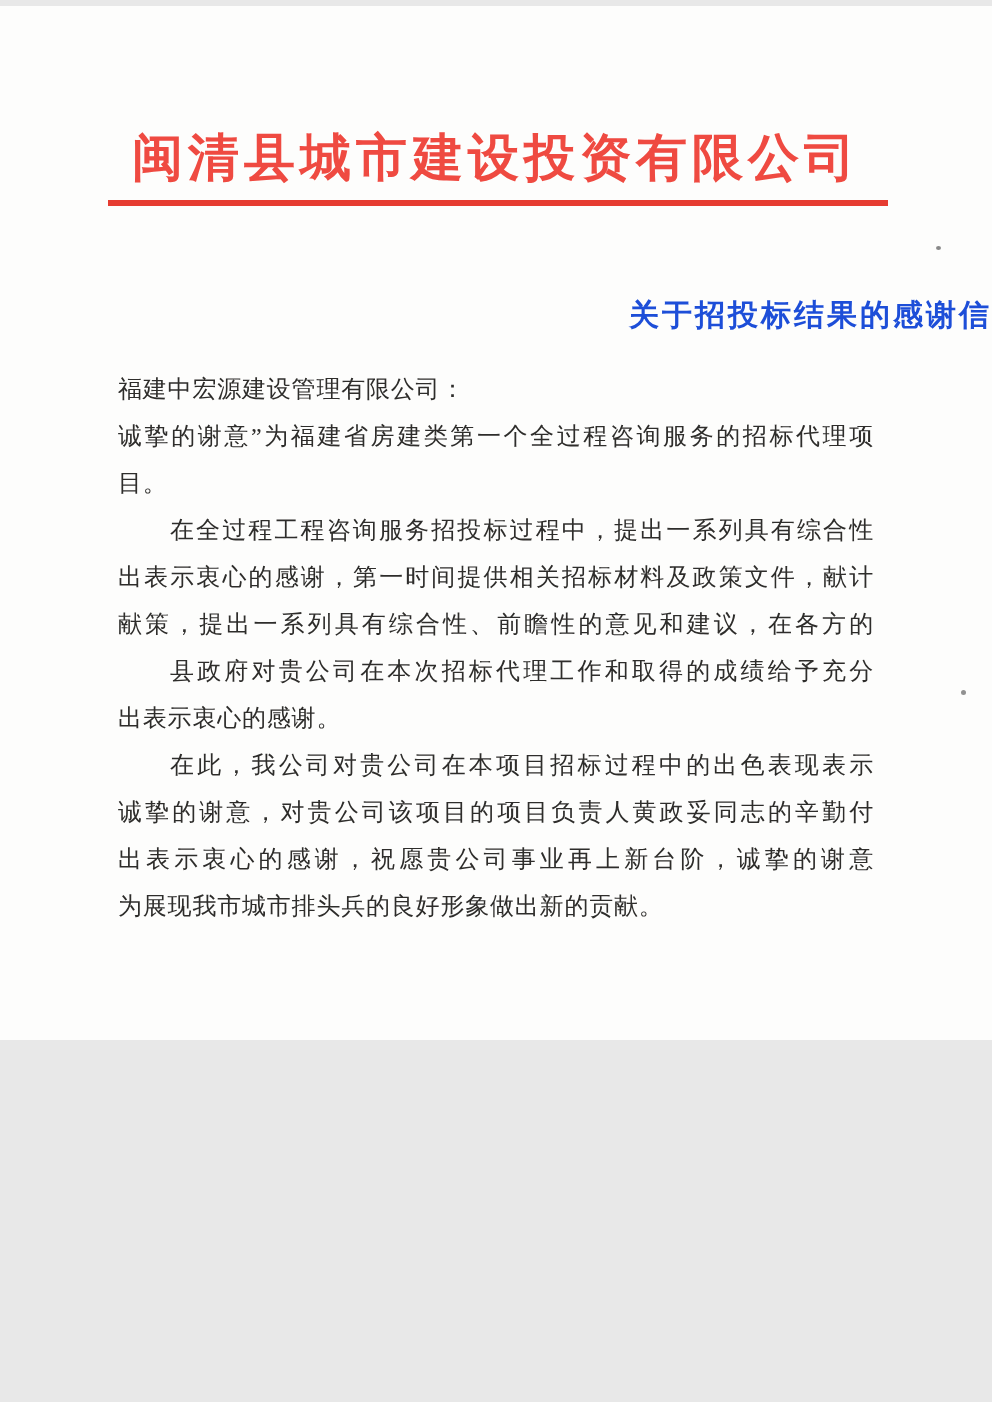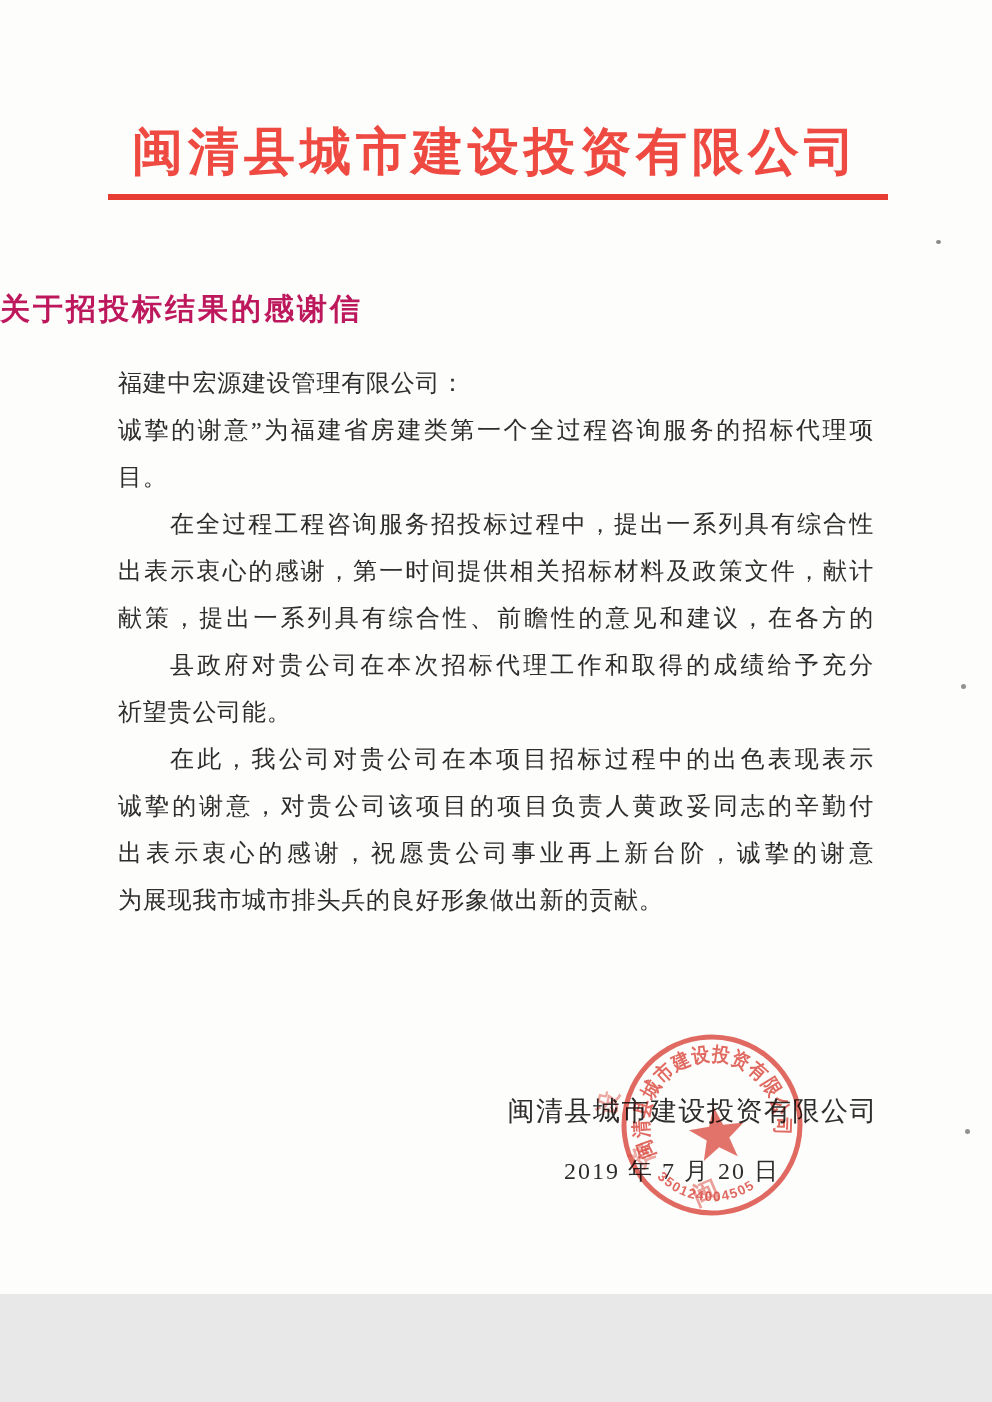--- a/index.html
+++ b/index.html
@@ -5,22 +5,22 @@
   :root{
     --header-red:#ef4a41;
     --rule-red:#e63c31;
     --seal-red:#d8382c;
     --ink:#2e2d2b;
   }
   *{margin:0;padding:0;box-sizing:border-box;}
   html,body{background:#e8e8e8;}
   .page{
     position:relative;
-    width:992px;height:1294px;
-    margin:0 auto;
+    width:992px;height:1034px;
+    margin:6px auto;
     background:#fdfdfc;
     overflow:hidden;
     font-family:"Liberation Serif","DejaVu Serif",serif;
     color:var(--ink);
   }
   
   .header-name{
     position:absolute;top:118px;left:0;width:100%;
     text-align:center;
     font-family:"Liberation Serif","DejaVu Serif",serif;
@@ -30,26 +30,26 @@
     color:var(--header-red);
     white-space:nowrap;
   }
   .header-rule{
     position:absolute;top:194px;left:108px;width:780px;height:6px;
     background:var(--rule-red);
   }
   
   .doc-title{
     position:absolute;top:289px;left:0;width:100%;
-    text-align:left;
+    text-align:right;
     font-family:"Liberation Sans","DejaVu Sans",sans-serif;
     font-weight:bold;
     font-size:30px;
     letter-spacing:3px;
-    color:#be185d;
+    color:#1d4ed8;
   }
   
   .letter-body{
     position:absolute;top:360px;left:118px;width:756px;
     font-size:24px;
     letter-spacing:0.8px;
     color:var(--ink);
   }
   .line{
     height:47px;
@@ -113,21 +113,21 @@
     <div class="line">福建中宏源建设管理有限公司：</div>
 
     <div class="line just">诚挚的谢意”为福建省房建类第一个全过程咨询服务的招标代理项</div>
     <div class="line">目。</div>
 
     <div class="line just indent">在全过程工程咨询服务招投标过程中，提出一系列具有综合性</div>
     <div class="line just">出表示衷心的感谢，第一时间提供相关招标材料及政策文件，献计</div>
     <div class="line just">献策，提出一系列具有综合性、前瞻性的意见和建议，在各方的</div>
 
     <div class="line just indent">县政府对贵公司在本次招标代理工作和取得的成绩给予充分</div>
-    <div class="line">祈望贵公司能。</div>
+    <div class="line">出表示衷心的感谢。</div>
 
     <div class="line just indent">在此，我公司对贵公司在本项目招标过程中的出色表现表示</div>
     <div class="line just">诚挚的谢意，对贵公司该项目的项目负责人黄政妥同志的辛勤付</div>
     <div class="line just">出表示衷心的感谢，祝愿贵公司事业再上新台阶，诚挚的谢意</div>
     <div class="line">为展现我市城市排头兵的良好形象做出新的贡献。</div>
   </div>
 
   <div class="sig-company">闽清县城市建设投资有限公司</div>
   <div class="sig-date">2019 年 7 月 20 日</div>
 

